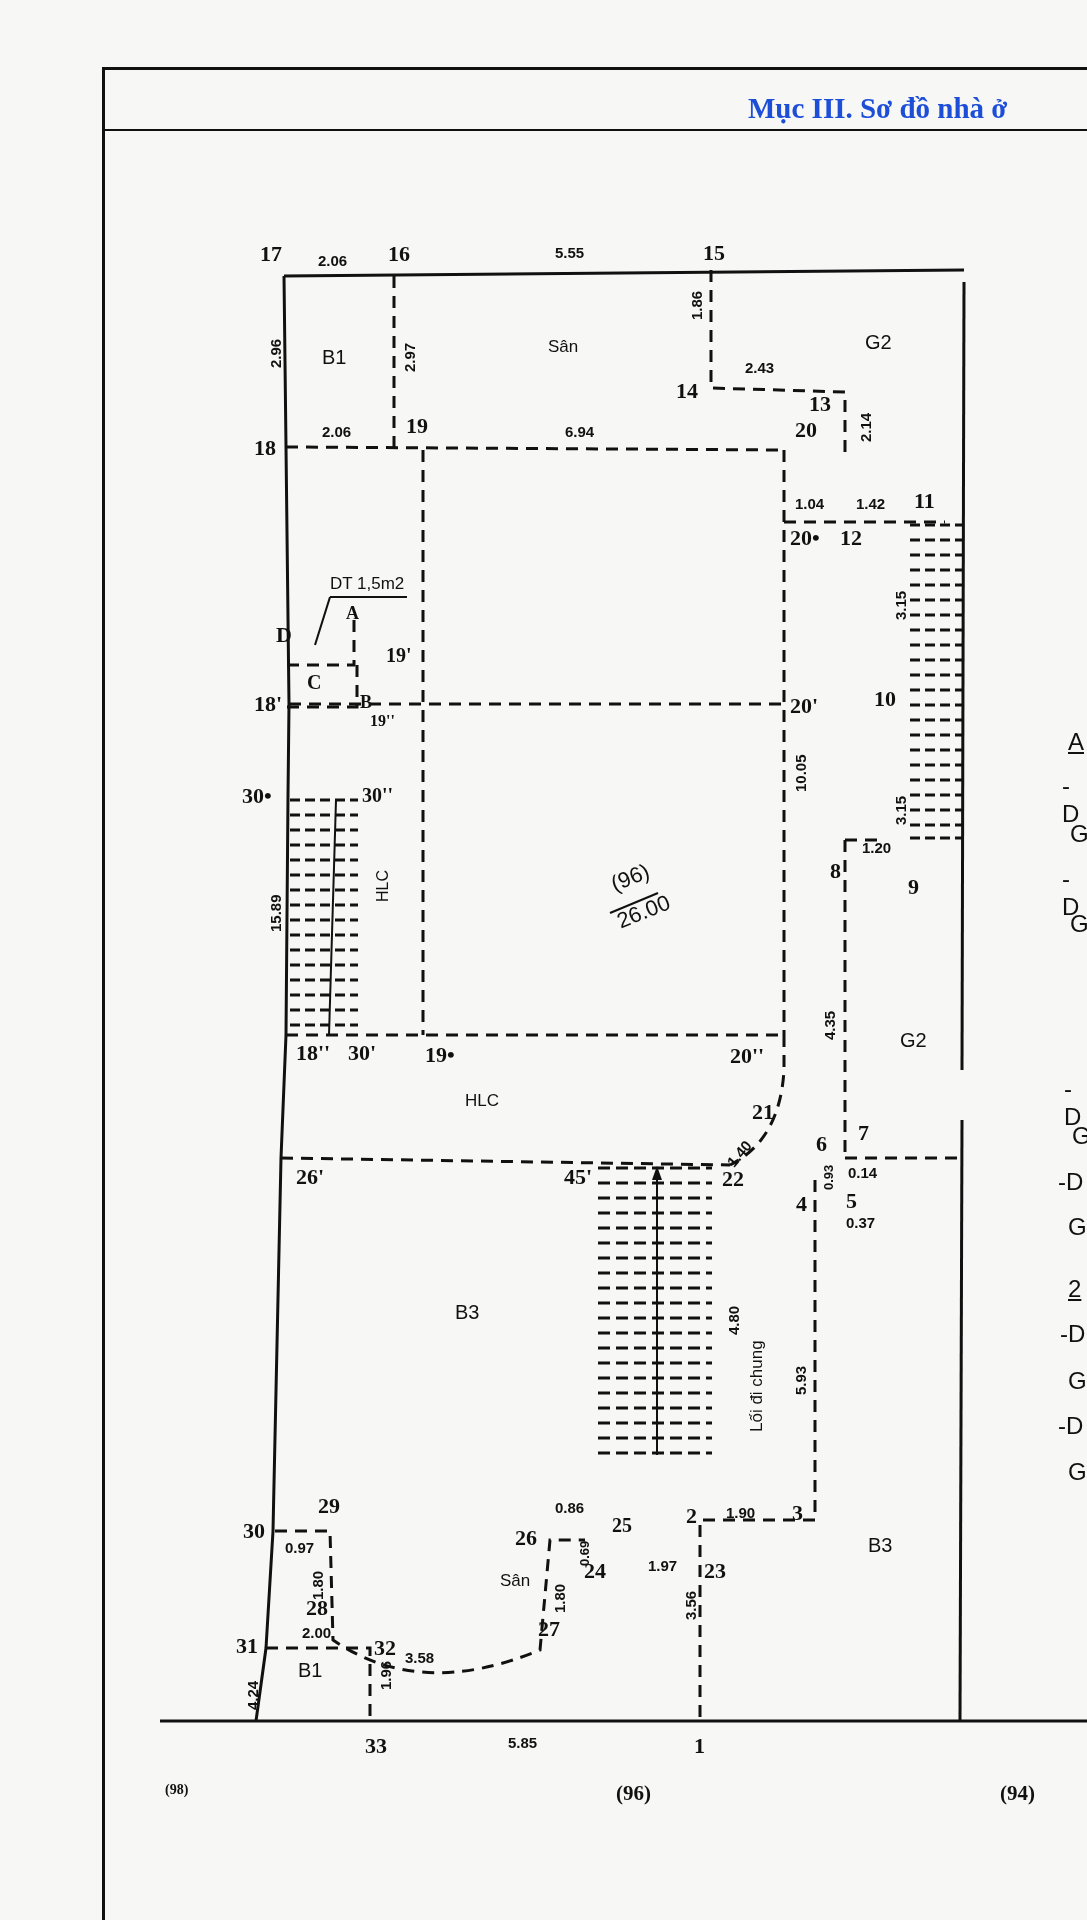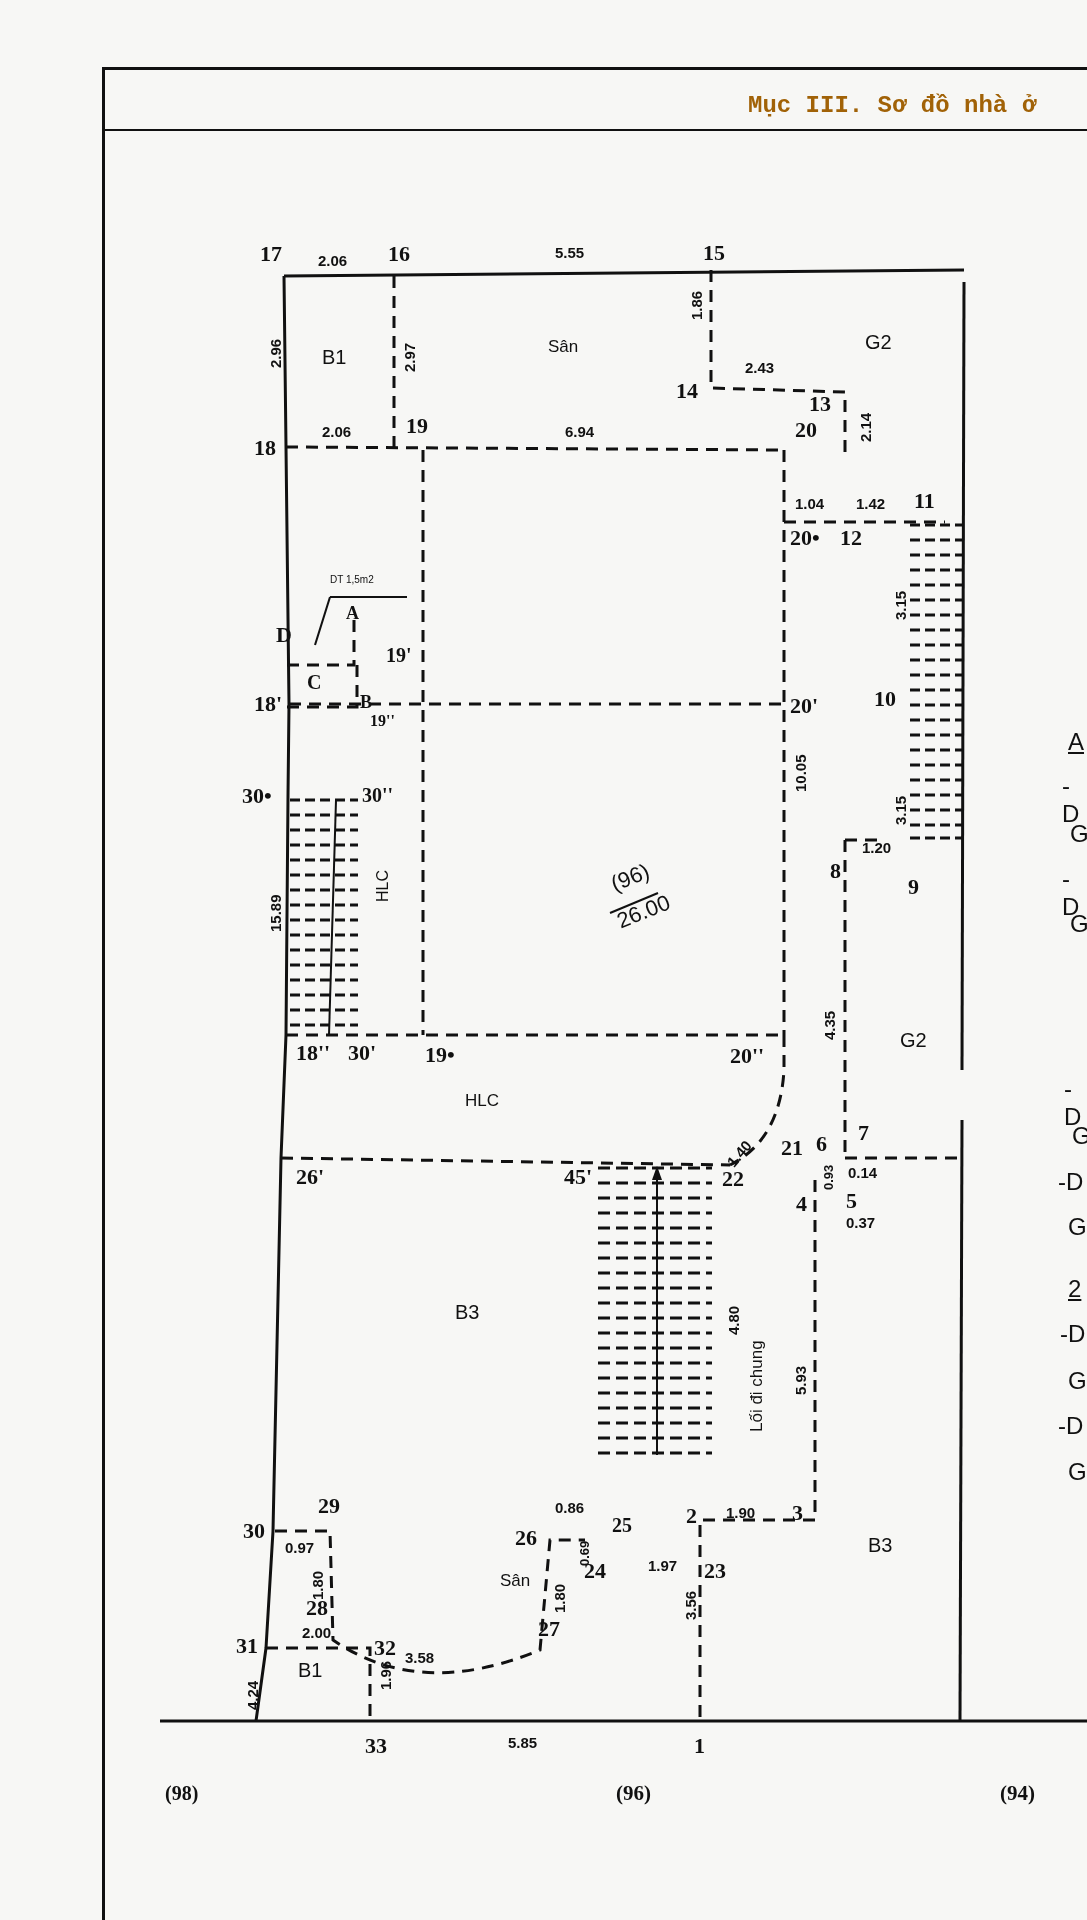--- a/index.html
+++ b/index.html
@@ -1,20 +1,20 @@
 <!DOCTYPE html>
 <html><head>
 <meta charset="utf-8">
 <style>
   html, body { margin:0; padding:0; background:#f4f4f2; }
   body { width:1087px; height:1920px; position:relative; overflow:hidden; font-family:"Liberation Sans", sans-serif; }
   .paper { position:absolute; left:0; top:0; width:1087px; height:1920px; background:#f7f7f5; }
   .frame { position:absolute; left:102px; top:67px; width:1000px; height:1880px; border-left:3px solid #111; border-top:3px solid #111; }
   .title-line { position:absolute; left:102px; top:129px; width:985px; border-top:2px solid #111; }
-  .title { position:absolute; left:748px; top:92px; font-family:Liberation Mono, monospace; font-weight:bold; font-size:24px; color:#a16207; white-space:nowrap; }
+  .title { position:absolute; left:748px; top:92px; font-family:Liberation Serif, serif; font-weight:bold; font-size:29px; color:#1d4ed8; white-space:nowrap; }
   svg.plan { position:absolute; left:0; top:0; }
   .lbl { position:absolute; color:#111; white-space:nowrap; line-height:1; }
   .pt { font-family:"Liberation Serif", serif; font-weight:bold; font-size:22px; }
   .dim { font-family:"Liberation Sans", sans-serif; font-weight:bold; font-size:15px; }
   .room { font-family:"Liberation Sans", sans-serif; font-size:20px; }
   .rot { transform-origin:left top; transform:rotate(-90deg); }
   .side { font-family:"Liberation Sans", sans-serif; font-size:24px; color:#111; position:absolute; }
 </style>
 </head>
 <body>
@@ -140,21 +140,21 @@
 <div class="lbl room" style="left:548px;top:338px;font-size:17px;">Sân</div>
 <div class="lbl room" style="left:865px;top:332px;">G2</div>
 <div class="lbl room" style="left:900px;top:1030px;">G2</div>
 <div class="lbl room rot" style="left:375px;top:902px;font-size:16px;">HLC</div>
 <div class="lbl room" style="left:465px;top:1092px;font-size:17px;">HLC</div>
 <div class="lbl room" style="left:455px;top:1302px;">B3</div>
 <div class="lbl room" style="left:868px;top:1535px;">B3</div>
 <div class="lbl room rot" style="left:748px;top:1432px;font-size:17px;">Lối đi chung</div>
 <div class="lbl room" style="left:500px;top:1572px;font-size:17px;">Sân</div>
 <div class="lbl room" style="left:298px;top:1660px;">B1</div>
-<div class="lbl dim" style="left:330px;top:575px;font-weight:normal;font-size:10px;">DT 1,5m2</div>
+<div class="lbl dim" style="left:330px;top:575px;font-weight:normal;font-size:17px;">DT 1,5m2</div>
 
 <div class="lbl pt" style="left:260px;top:243px;">17</div>
 <div class="lbl pt" style="left:388px;top:243px;">16</div>
 <div class="lbl pt" style="left:703px;top:242px;">15</div>
 <div class="lbl pt" style="left:676px;top:380px;">14</div>
 <div class="lbl pt" style="left:809px;top:393px;">13</div>
 <div class="lbl pt" style="left:760px;top:419px;margin-left:35px;">20</div>
 <div class="lbl pt" style="left:254px;top:437px;">18</div>
 <div class="lbl pt" style="left:406px;top:415px;">19</div>
 <div class="lbl pt" style="left:914px;top:490px;">11</div>
@@ -170,21 +170,21 @@
 <div class="lbl pt" style="left:790px;top:695px;">20'</div>
 <div class="lbl pt" style="left:874px;top:688px;">10</div>
 <div class="lbl pt" style="left:242px;top:785px;">30•</div>
 <div class="lbl pt" style="left:362px;top:785px;font-size:20px;">30''</div>
 <div class="lbl pt" style="left:830px;top:860px;">8</div>
 <div class="lbl pt" style="left:908px;top:876px;">9</div>
 <div class="lbl pt" style="left:296px;top:1042px;">18''</div>
 <div class="lbl pt" style="left:348px;top:1042px;">30'</div>
 <div class="lbl pt" style="left:425px;top:1044px;">19•</div>
 <div class="lbl pt" style="left:730px;top:1045px;">20''</div>
-<div class="lbl pt" style="left:781px;top:1101px;margin-top:36px;">21</div>
+<div class="lbl pt" style="left:752px;top:1101px;">21</div>
 <div class="lbl pt" style="left:296px;top:1166px;">26'</div>
 <div class="lbl pt" style="left:564px;top:1166px;">45'</div>
 <div class="lbl pt" style="left:722px;top:1168px;">22</div>
 <div class="lbl pt" style="left:816px;top:1133px;">6</div>
 <div class="lbl pt" style="left:858px;top:1122px;">7</div>
 <div class="lbl pt" style="left:796px;top:1193px;">4</div>
 <div class="lbl pt" style="left:846px;top:1190px;font-weight:bold;">5</div>
 <div class="lbl pt" style="left:243px;top:1520px;">30</div>
 <div class="lbl pt" style="left:318px;top:1495px;">29</div>
 <div class="lbl pt" style="left:515px;top:1527px;">26</div>
@@ -231,21 +231,21 @@
 <div class="lbl dim rot" style="left:822px;top:1190px;font-size:13px;">0.93</div>
 <div class="lbl dim rot" style="left:726px;top:1335px;">4.80</div>
 <div class="lbl dim rot" style="left:793px;top:1395px;">5.93</div>
 <div class="lbl dim rot" style="left:310px;top:1600px;">1.80</div>
 <div class="lbl dim rot" style="left:578px;top:1566px;font-size:13px;">0.69</div>
 <div class="lbl dim rot" style="left:552px;top:1613px;">1.80</div>
 <div class="lbl dim rot" style="left:245px;top:1710px;">4.24</div>
 <div class="lbl dim rot" style="left:378px;top:1690px;">1.96</div>
 <div class="lbl dim rot" style="left:683px;top:1620px;">3.56</div>
 
-<div class="lbl pt" style="left:165px;top:1783px;font-size:20px;">(98)</div>
+<div class="lbl pt" style="left:165px;top:1783px;font-size:14px;">(98)</div>
 <div class="lbl pt" style="left:616px;top:1783px;font-size:21px;">(96)</div>
 <div class="lbl pt" style="left:1000px;top:1783px;font-size:21px;">(94)</div>
 
 <div class="side" style="left:1068px;top:728px;text-decoration:underline;">A</div>
 <div class="side" style="left:1062px;top:772px;">-D</div>
 <div class="side" style="left:1070px;top:820px;">G</div>
 <div class="side" style="left:1062px;top:865px;">-D</div>
 <div class="side" style="left:1070px;top:910px;">G</div>
 <div class="side" style="left:1064px;top:1075px;">-D</div>
 <div class="side" style="left:1072px;top:1122px;">G</div>

